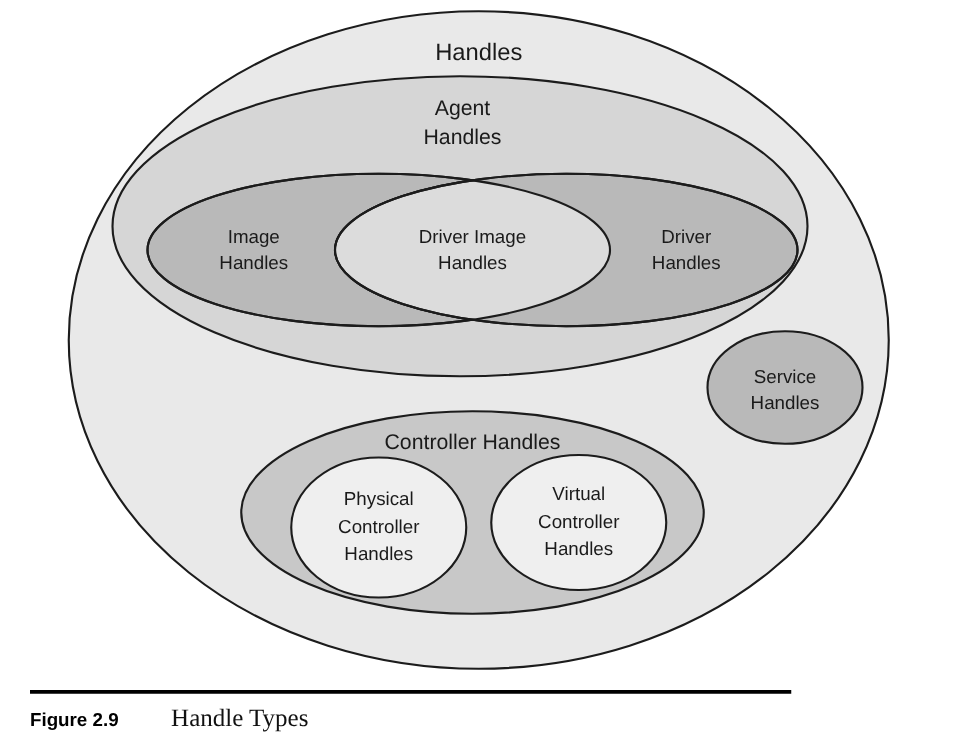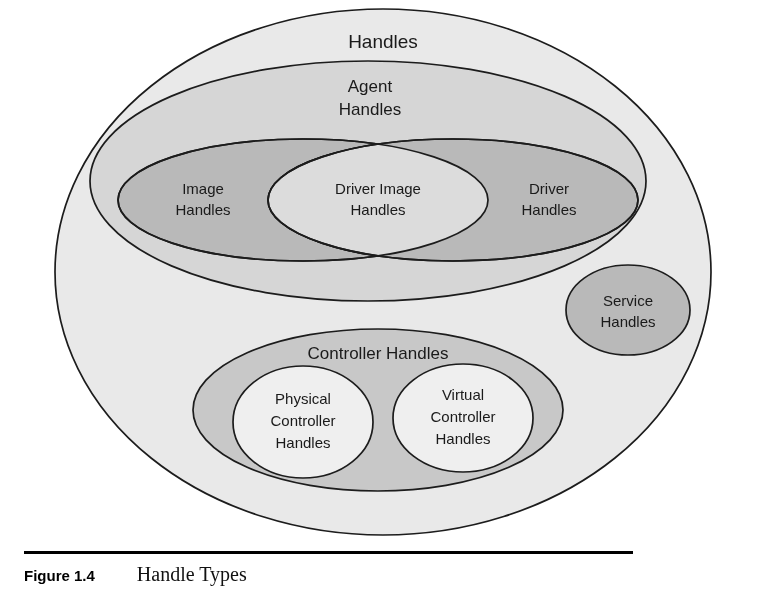--- a/index.html
+++ b/index.html
@@ -116,17 +116,17 @@
     </g>
 
     <g>
       <text class="t-md" x="463" y="400">Virtual</text>
       <text class="t-md" x="463" y="422">Controller</text>
       <text class="t-md" x="463" y="444">Handles</text>
     </g>
   </svg>
 
   <div class="caption">
-    <span class="fig-label">Figure 1.4</span>
+    <span class="fig-label">Figure 2.9</span>
     <span class="fig-title">Handle Types</span>
   </div>
 
 </div>
 
 </body></html>

